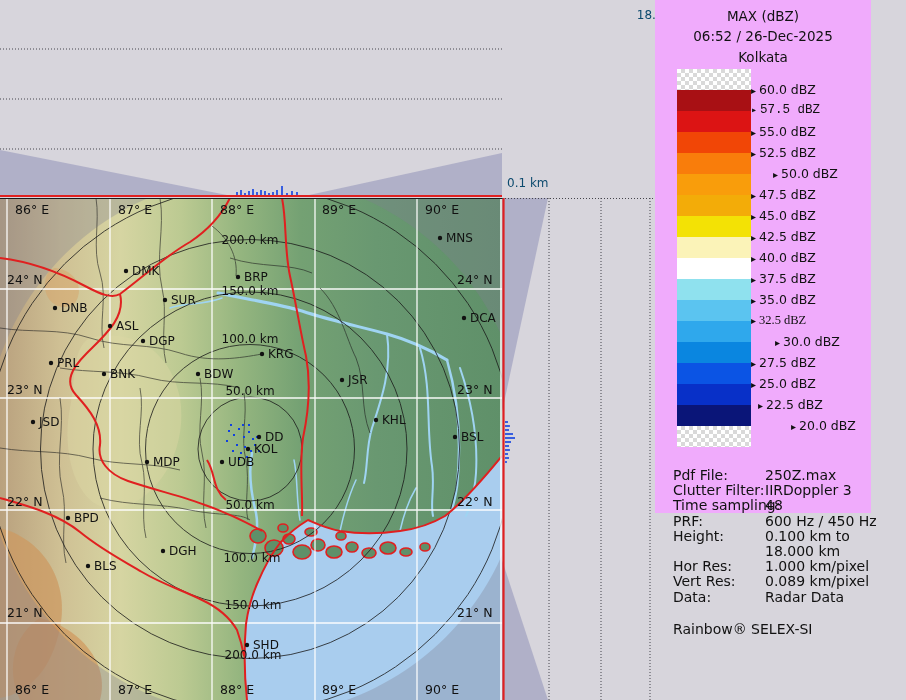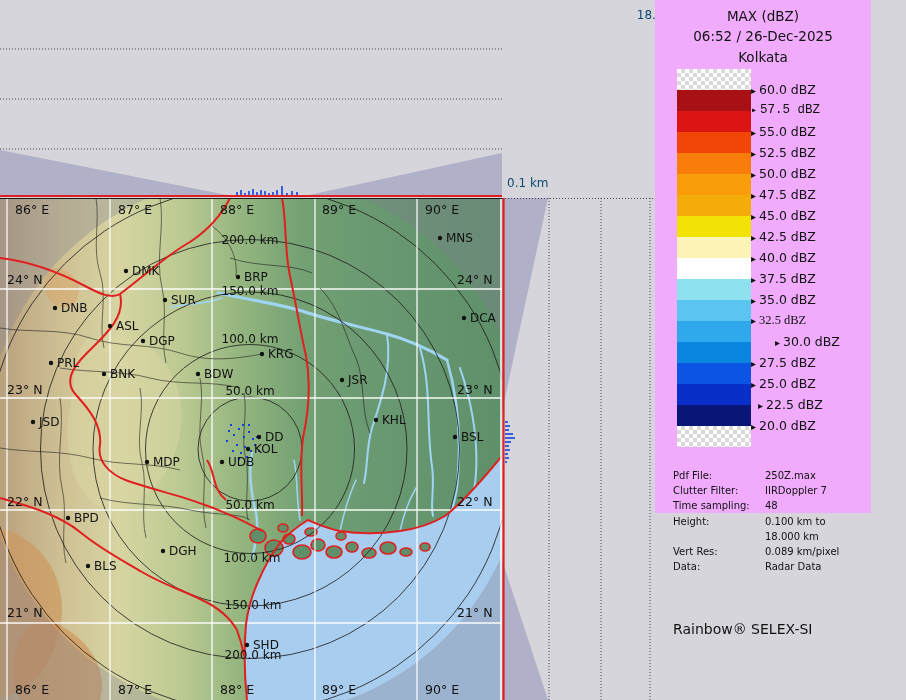--- a/index.html
+++ b/index.html
@@ -17,21 +17,21 @@
   #legend-title{position:absolute;top:6px;left:0;width:216px;text-align:center;
                 font-size:13.5px;line-height:1.5;color:#111;}
   #color-bar{position:absolute;left:22px;top:69px;width:74px;}
   .band{width:74px;height:21px;}
   .checker{background-image:
      linear-gradient(45deg,#d9d9d9 25%,transparent 25%,transparent 75%,#d9d9d9 75%),
      linear-gradient(45deg,#d9d9d9 25%,transparent 25%,transparent 75%,#d9d9d9 75%);
      background-position:0 0,4px 4px;background-size:8px 8px;background-color:#fff;}
   .scale-label{position:absolute;left:96px;font-size:12.5px;color:#111;white-space:nowrap;}
   .scale-label .arr{font-size:10px;margin-right:3px;}
-  #metadata{position:absolute;left:18px;top:468px;font-size:10px;line-height:15.2px;color:#111;}
+  #metadata{position:absolute;left:18px;top:468px;font-size:14px;line-height:15.2px;color:#111;}
   .meta-row{white-space:nowrap;}
   .meta-label{display:inline-block;width:92px;}
   #legend-footer{position:absolute;left:18px;top:621px;font-size:14px;color:#111;}
   svg text{font-family:"DejaVu Sans","Liberation Sans",sans-serif;}
 </style>
 </head>
 <body>
 
 <div class="screen">
 
@@ -325,39 +325,41 @@
         <div class="band" style="background: rgb(11, 84, 228);"></div>
         <div class="band" style="background: rgb(8, 48, 200);"></div>
         <div class="band" style="background: rgb(10, 21, 120);"></div>
         <div class="band checker"></div>
       </div>
     <div id="scale-labels">
         <div class="scale-label" style="top: 82px;"><span class="arr">▸</span><span>60.0 dBZ</span></div>
         <div class="scale-label" style="top: 103px; font-family: Liberation Mono, monospace;"><span class="arr">▸</span><span>57.5 dBZ</span></div>
         <div class="scale-label" style="top: 124px;"><span class="arr">▸</span><span>55.0 dBZ</span></div>
         <div class="scale-label" style="top: 145px;"><span class="arr">▸</span><span>52.5 dBZ</span></div>
-        <div class="scale-label" style="top: 166px;"><span class="arr">▸</span><span>50.0 dBZ</span></div>
+        <div class="scale-label" style="top: 166px; margin-left: 22px;"><span class="arr">▸</span><span>50.0 dBZ</span></div>
         <div class="scale-label" style="top: 187px;"><span class="arr">▸</span><span>47.5 dBZ</span></div>
         <div class="scale-label" style="top: 208px;"><span class="arr">▸</span><span>45.0 dBZ</span></div>
         <div class="scale-label" style="top: 229px;"><span class="arr">▸</span><span>42.5 dBZ</span></div>
         <div class="scale-label" style="top: 250px;"><span class="arr">▸</span><span>40.0 dBZ</span></div>
         <div class="scale-label" style="top: 271px;"><span class="arr">▸</span><span>37.5 dBZ</span></div>
         <div class="scale-label" style="top: 292px;"><span class="arr">▸</span><span>35.0 dBZ</span></div>
         <div class="scale-label" style="top: 313px; font-family: Liberation Serif, serif;"><span class="arr">▸</span><span>32.5 dBZ</span></div>
         <div class="scale-label" style="top: 334px; margin-left: 24px;"><span class="arr">▸</span><span>30.0 dBZ</span></div>
         <div class="scale-label" style="top: 355px;"><span class="arr">▸</span><span>27.5 dBZ</span></div>
         <div class="scale-label" style="top: 376px;"><span class="arr">▸</span><span>25.0 dBZ</span></div>
         <div class="scale-label" style="top: 397px; margin-left: 7px;"><span class="arr">▸</span><span>22.5 dBZ</span></div>
-        <div class="scale-label" style="top: 418px;"><span class="arr">▸</span><span>20.0 dBZ</span></div>
+        <div class="scale-label" style="top: 418px; margin-left: 40px;"><span class="arr">▸</span><span>20.0 dBZ</span></div>
       </div>
     <div id="metadata">
         <div class="meta-row"><span class="meta-label">Pdf File:</span><span>250Z.max</span></div>
-        <div class="meta-row"><span class="meta-label">Clutter Filter:</span><span>IIRDoppler 7</span></div>
+        <div class="meta-row"><span class="meta-label">Clutter Filter:</span><span>IIRDoppler 3</span></div>
         <div class="meta-row"><span class="meta-label">Time sampling:</span><span>48</span></div>
+        <div class="meta-row"><span class="meta-label">PRF:</span><span>600 Hz / 450 Hz</span></div>
         <div class="meta-row"><span class="meta-label">Height:</span><span>0.100 km to</span></div>
         <div class="meta-row"><span class="meta-label"></span><span>18.000 km</span></div>
+        <div class="meta-row"><span class="meta-label">Hor Res:</span><span>1.000 km/pixel</span></div>
         <div class="meta-row"><span class="meta-label">Vert Res:</span><span>0.089 km/pixel</span></div>
         <div class="meta-row"><span class="meta-label">Data:</span><span>Radar Data</span></div>
       </div>
     <div id="legend-footer">Rainbow® SELEX-SI</div>
   </div>
 
 </div>
 
 </body></html>

